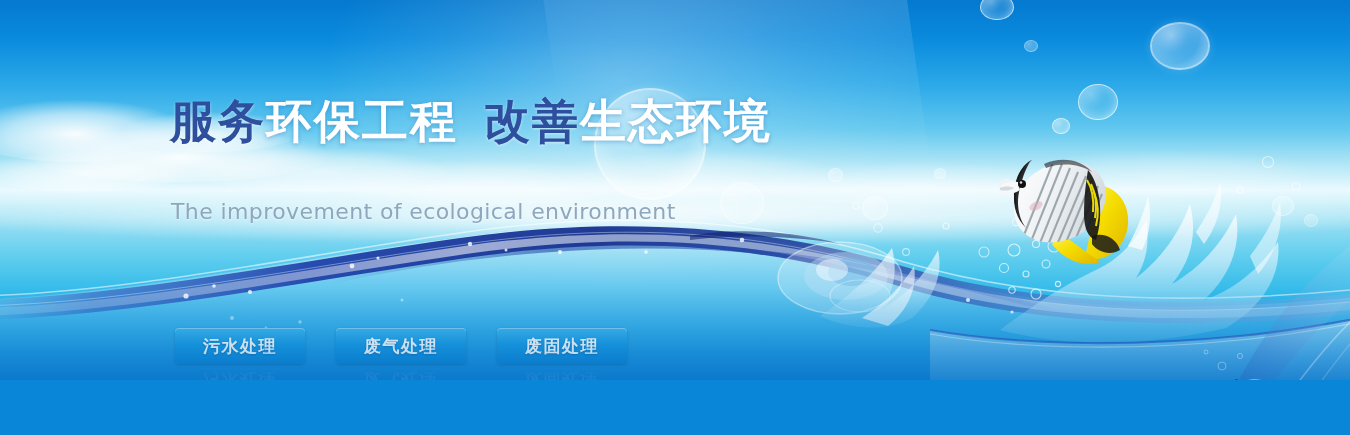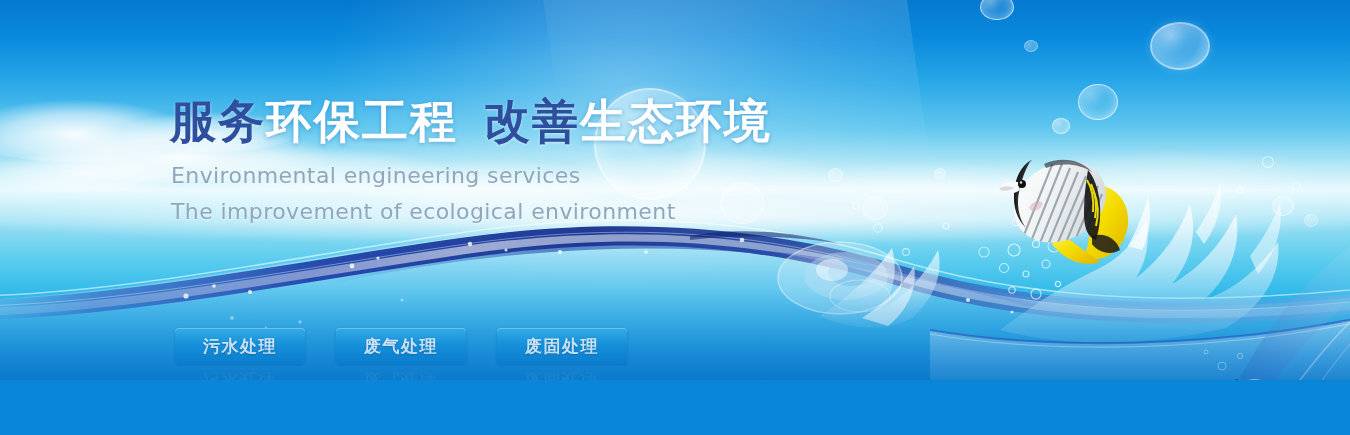--- a/index.html
+++ b/index.html
@@ -397,21 +397,20 @@
       <path d="M11,5 C7,10 6,16 7,22 C4,16 5,9 9,5 Z" fill="#161616" opacity=".9"></path>
       <path d="M7,13 C3,12 1,14 0,17 C3,19 6,18 8,16 Z" fill="#f4f6f7"></path>
       <circle cx="9" cy="13" r="1.4" fill="#111"></circle>
     </svg>
   </div>
 
   <div id="headline">
     <span class="seg-a">服务</span><span class="seg-b">环保工程</span><span class="gap"></span><span class="seg-a">改善</span><span class="seg-b">生态环境</span>
   </div>
 
-  <div class="sub" id="sub1">Environmental engineering services</div>
   <div class="sub" id="sub2">The improvement of ecological environment</div>
 
   <div id="navbtns">
 
     <div class="navbtn-wrap">
       <div class="navbtn">
         <span>污水处理</span>
       </div>
       <div class="navbtn-refl">污水处理</div>
     </div>

